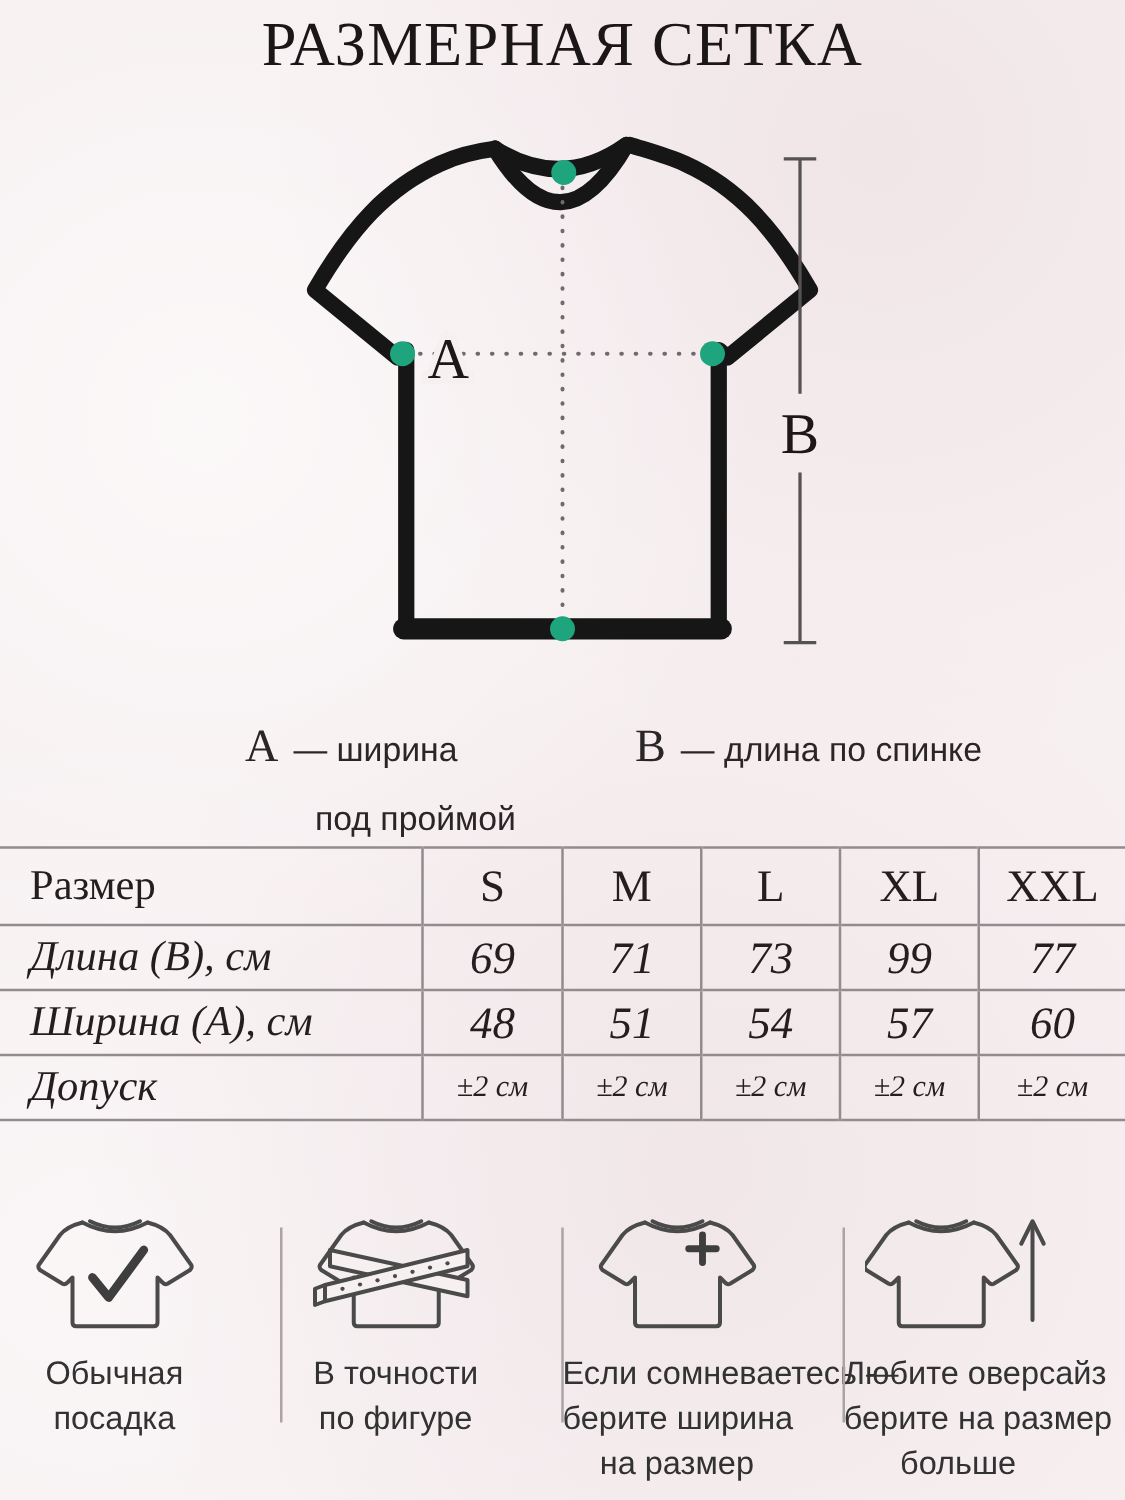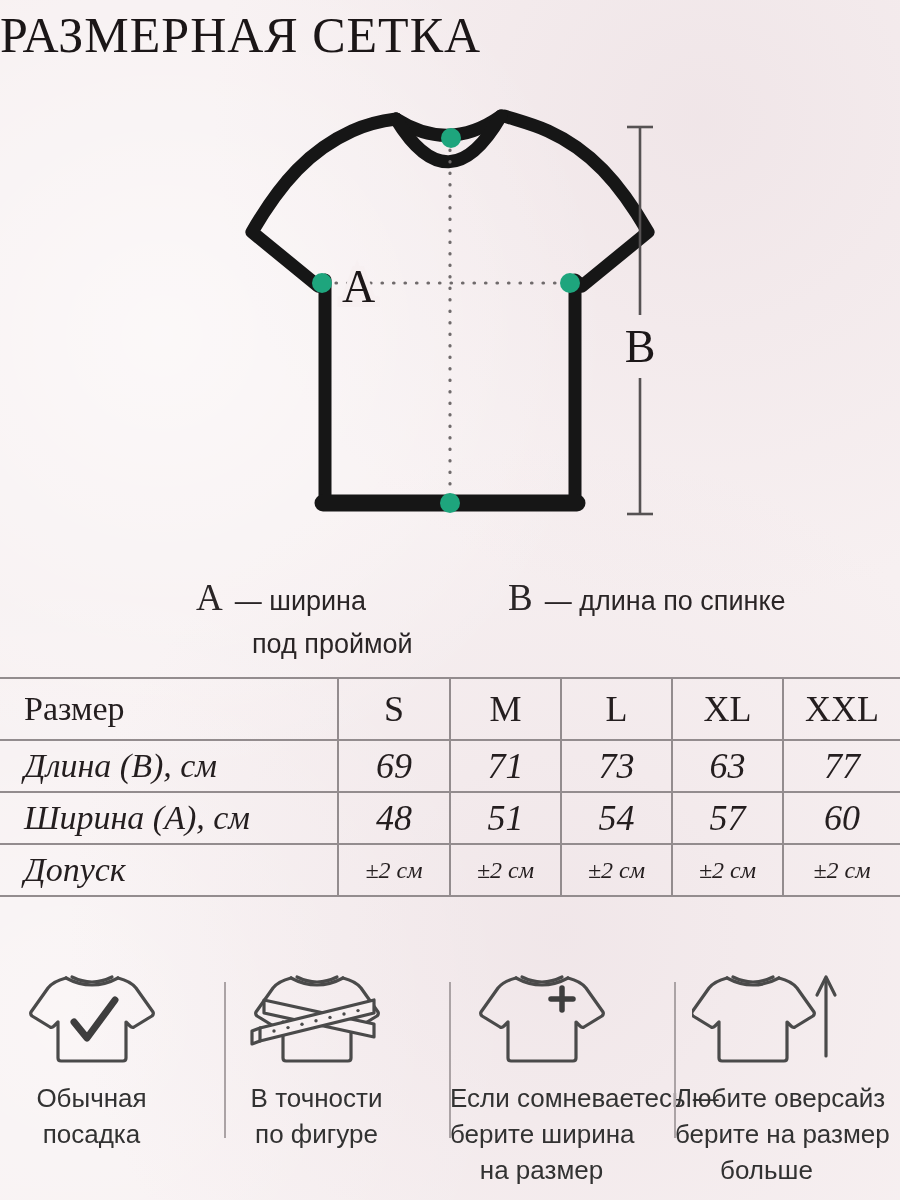--- a/index.html
+++ b/index.html
@@ -12,31 +12,32 @@
     color:#241f20;
     background-color:#f7f0f1;
     background-image:
       radial-gradient(circle at 18% 28%, rgba(255,255,255,.55), rgba(255,255,255,0) 40%),
       radial-gradient(circle at 78% 10%, rgba(233,219,223,.5), rgba(233,219,223,0) 38%),
       radial-gradient(circle at 62% 78%, rgba(234,221,225,.5), rgba(234,221,225,0) 45%),
       radial-gradient(circle at 8% 85%, rgba(255,255,255,.4), rgba(255,255,255,0) 35%);
   }
   .title{
     position:absolute;top:6px;left:0;width:900px;
+    text-align:center;
     font-family:"Liberation Serif",serif;
     font-size:50px;font-weight:500;letter-spacing:1px;
     color:#1b1617;
   }
   .diagram-svg{position:absolute;left:0;top:90px;}
 
   
   .legend{position:absolute;left:0;top:580px;width:900px;height:90px;font-size:27px;color:#2a2526;}
   .legend .serif-letter{font-family:"Liberation Serif",serif;font-size:37px;line-height:30px;}
   .leg-a1{position:absolute;left:196px;top:3px;}
-  .leg-a2{position:absolute;left:252px;top:49px;}
+  .leg-a2{position:absolute;left:252px;top:60px;}
   .leg-b1{position:absolute;left:508px;top:3px;}
   .leg-row{display:flex;align-items:baseline;gap:12px;}
 
   
   .size-table{
     position:absolute;left:0;top:677px;width:900px;
     border-collapse:collapse;table-layout:fixed;
     font-family:"Liberation Serif",serif;
     color:#241e1f;
   }
@@ -126,21 +127,21 @@
       <td>M</td>
       <td>L</td>
       <td>XL</td>
       <td>XXL</td>
     </tr>
     <tr class="datarow">
       <td class="rowlabel">Длина (В), см</td>
       <td>69</td>
       <td>71</td>
       <td>73</td>
-      <td>63</td>
+      <td>99</td>
       <td>77</td>
     </tr>
     <tr class="datarow">
       <td class="rowlabel">Ширина (А), см</td>
       <td>48</td>
       <td>51</td>
       <td>54</td>
       <td>57</td>
       <td>60</td>
     </tr>

